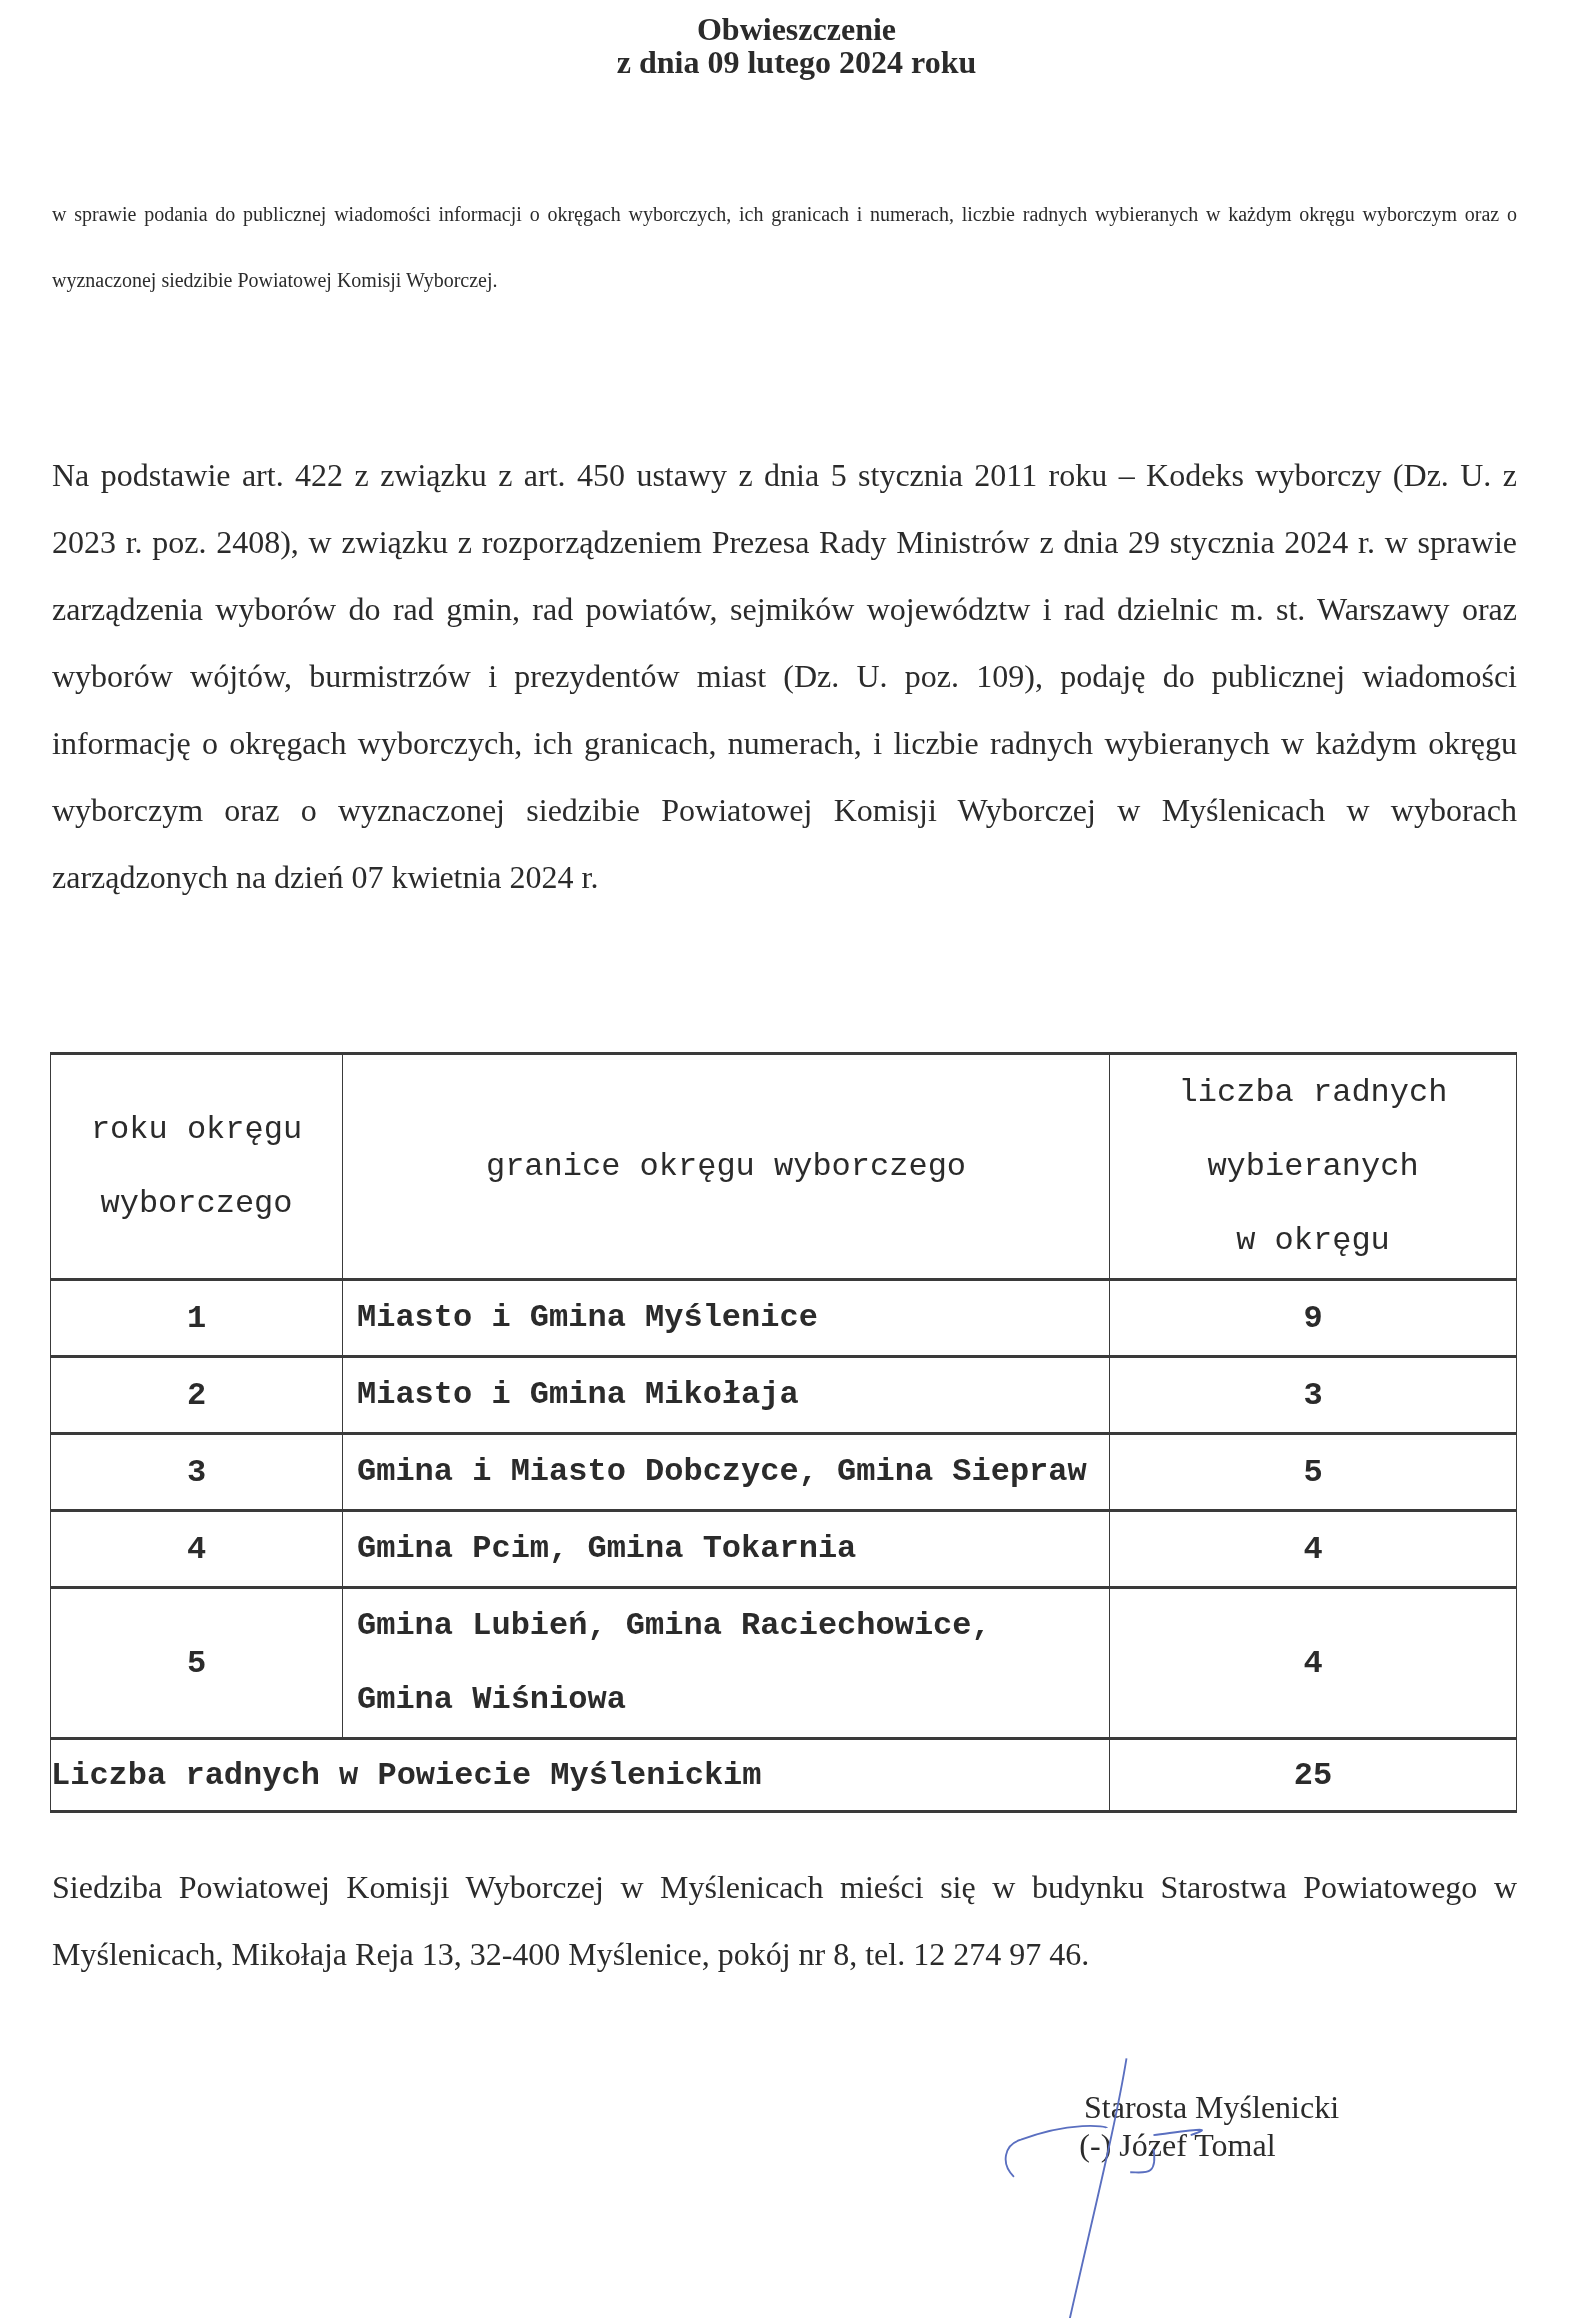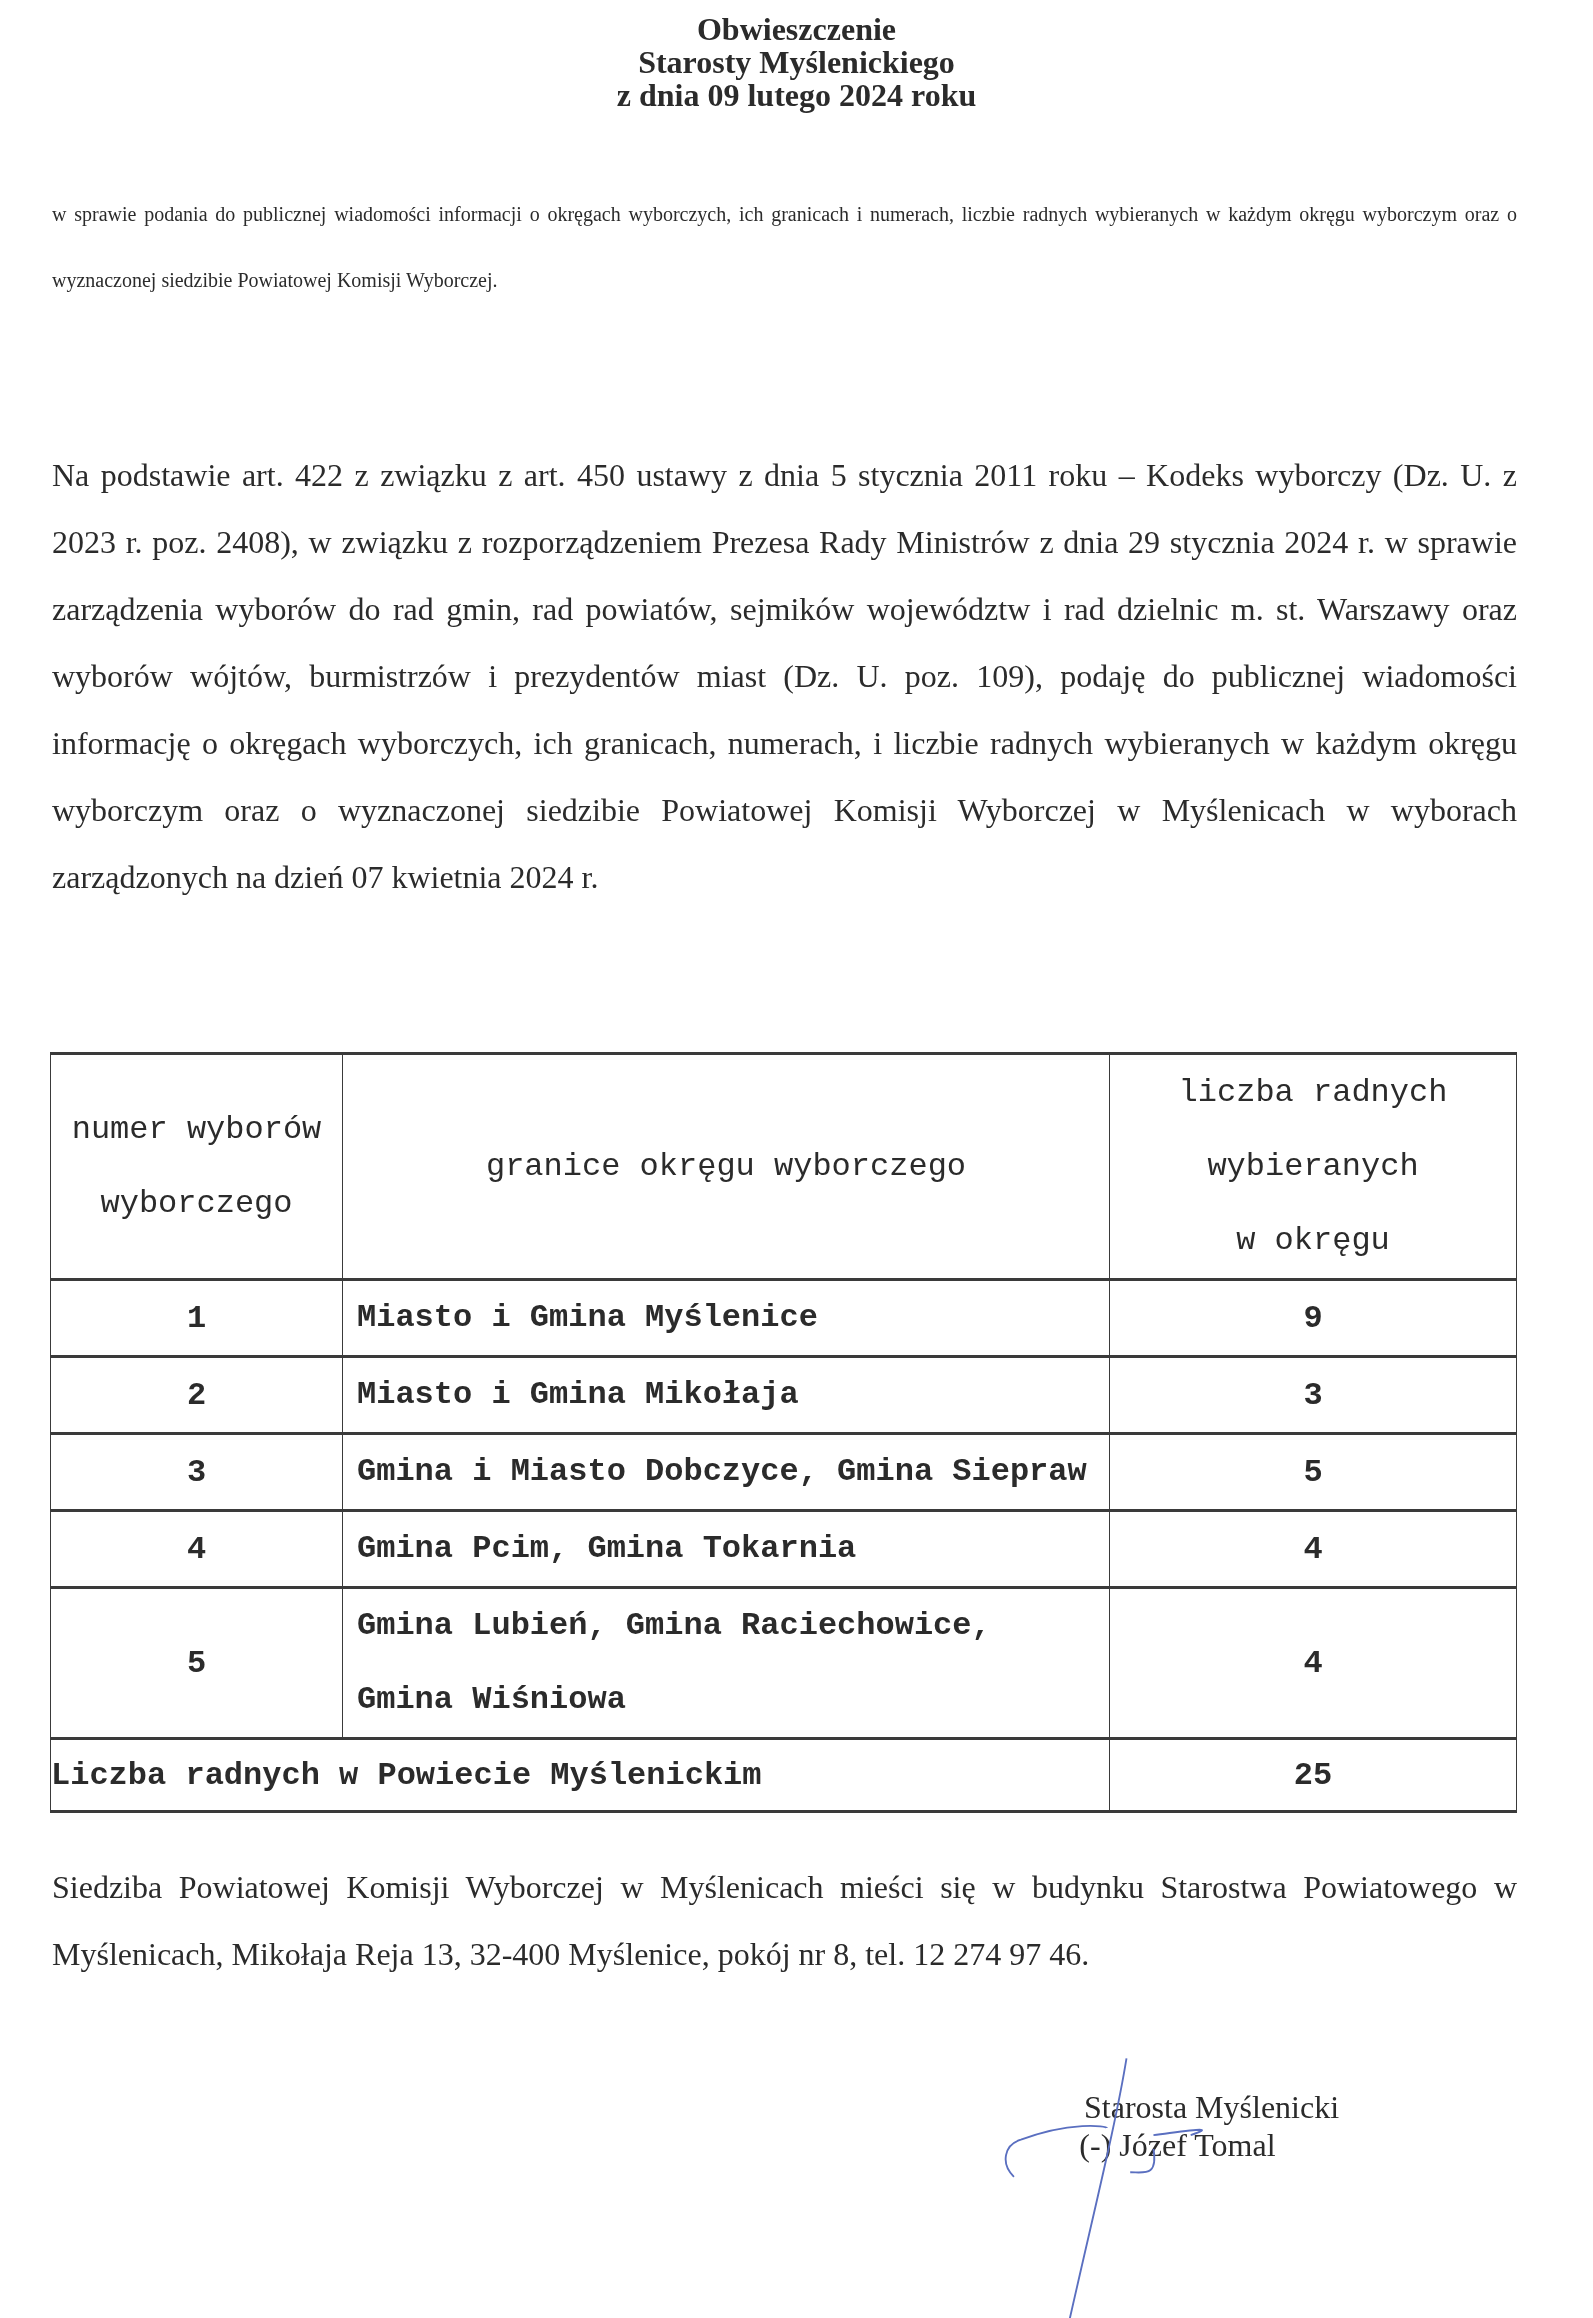--- a/index.html
+++ b/index.html
@@ -68,38 +68,37 @@
     .signature .l2 { padding-left: -4.7px; margin-left: -4.7px; }
     svg.sig-stroke { position: absolute; left: 0; top: 0; pointer-events: none; }
   </style>
 </head>
 <body>
 
 <div class="page">
 
   <div class="header">
     <div>Obwieszczenie</div>
-    <div>Starosty Myślenickiego</div>
     <div>z dnia 09 lutego 2024 roku</div>
   </div>
 
   <div class="subject">w sprawie podania do publicznej wiadomości informacji o okręgach wyborczych, ich granicach i numerach, liczbie radnych wybieranych w każdym okręgu wyborczym oraz o wyznaczonej siedzibie Powiatowej Komisji Wyborczej.</div>
 
   <div class="body-para">Na podstawie art. 422 z związku z art. 450 ustawy z dnia 5 stycznia 2011 roku – Kodeks wyborczy (Dz. U. z 2023 r. poz. 2408), w związku z rozporządzeniem Prezesa Rady Ministrów z dnia 29 stycznia 2024 r. w sprawie zarządzenia wyborów do rad gmin, rad powiatów, sejmików województw i rad dzielnic m. st. Warszawy oraz wyborów wójtów, burmistrzów i prezydentów miast (Dz. U. poz. 109), podaję do publicznej wiadomości informację o okręgach wyborczych, ich granicach, numerach, i liczbie radnych wybieranych w każdym okręgu wyborczym oraz o wyznaczonej siedzibie Powiatowej Komisji Wyborczej w Myślenicach w wyborach zarządzonych na dzień 07 kwietnia 2024 r.</div>
 
   <table class="districts">
     <colgroup>
       <col style="width:292px">
       <col style="width:767px">
       <col style="width:407px">
     </colgroup>
     <thead>
       <tr>
         <th>
-          <div>numer wyborów</div>
+          <div>roku okręgu</div>
           <div>wyborczego</div>
         </th>
         <th>granice okręgu wyborczego</th>
         <th>
           <div>liczba radnych</div>
           <div>wybieranych</div>
           <div>w okręgu</div>
         </th>
       </tr>
     </thead>

